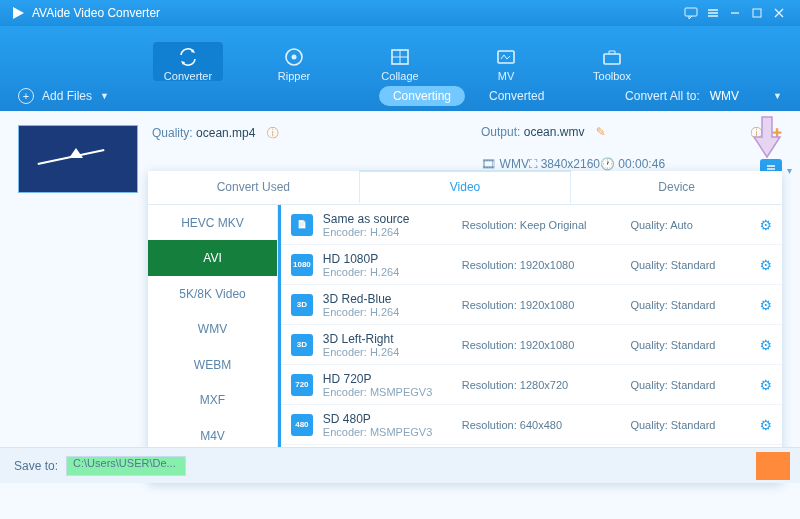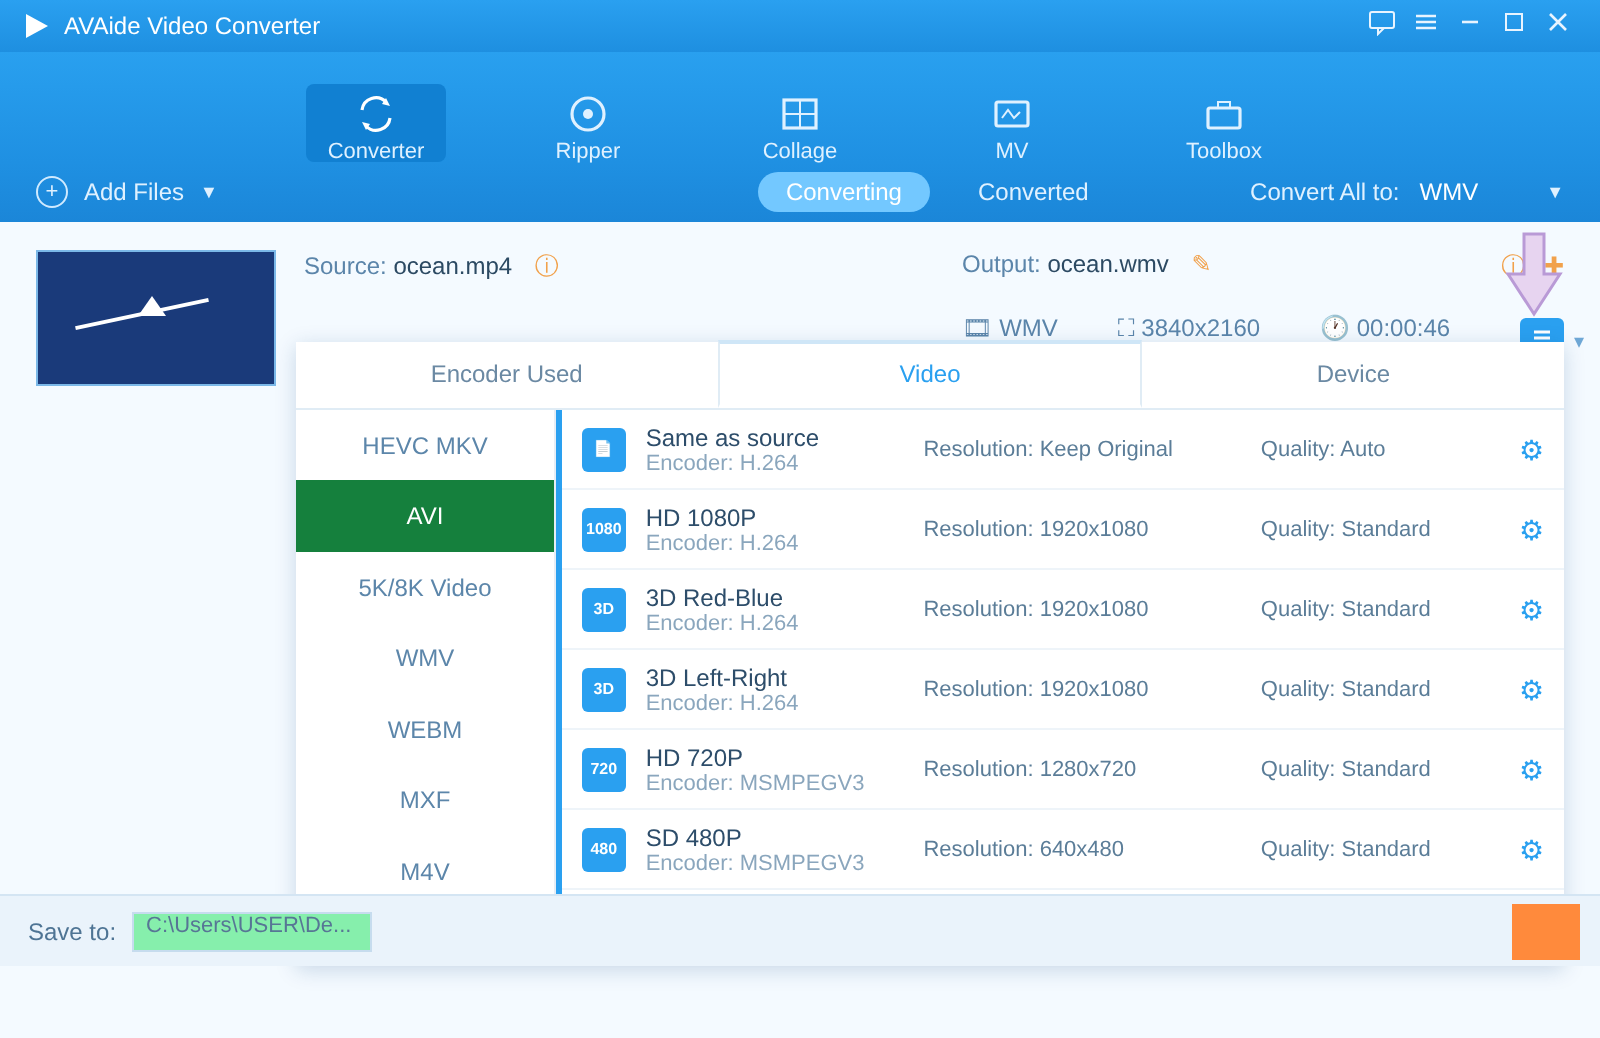--- a/index.html
+++ b/index.html
@@ -1,17 +1,17 @@
 <!DOCTYPE html>
 <html><head>
 <meta charset="utf-8">
 <style>
 *{box-sizing:border-box;margin:0;padding:0;font-family:"Segoe UI",Arial,sans-serif;font-size:12px}
 body{width:800px;height:519px;overflow:hidden;background:#f4faff}
-.titlebar{height:26px;background:linear-gradient(#2aa0f0,#1e8fe0);display:flex;color:#fff;padding:0 10px}
+.titlebar{height:26px;background:linear-gradient(#2aa0f0,#1e8fe0);display:flex;align-items:center;color:#fff;padding:0 10px}
 .titlebar .logo{display:flex;align-items:center;gap:6px;font-size:13px}
 .titlebar .spacer{flex:1}
 .titlebar .winbtn{width:22px;height:22px;display:inline-flex;align-items:center;justify-content:center;cursor:pointer;color:#e8f4ff}
 .topnav{height:55px;background:linear-gradient(#29a0ef,#1f90e2);display:flex;justify-content:center;gap:36px;padding-top:16px}
 .topnav .nitem{width:70px;display:flex;flex-direction:column;align-items:center;color:#dff1ff;cursor:pointer;padding-top:4px;border-radius:4px}
 .topnav .nitem.active{background:#1180d2}
 .topnav .nitem .nicon{height:24px;display:flex;align-items:center;justify-content:center}
 .topnav .nitem .nlabel{font-size:11px;margin-top:2px}
 .toolbar{height:30px;background:linear-gradient(#1f90e2,#1b86d8);display:flex;align-items:center;color:#dff1ff;padding:0 18px}
 .toolbar .addfiles{display:flex;align-items:center;gap:8px;cursor:pointer}
@@ -165,33 +165,33 @@
     <span class="sel">WMV</span>
     <span style="font-size:9px;margin-left:24px">▼</span>
   </div>
 </div>
 
 <div class="content">
   <div class="filerow">
     <div class="thumb"></div>
     <div class="fileinfo">
       <div class="col">
-        <span class="lbl">Source:</span>
+        <span class="lbl">Quality:</span>
         <span class="val">ocean.mp4</span>
         <span class="act i-info">ⓘ</span>
       </div>
       <div class="col">
         <span class="lbl">Output:</span>
         <span class="val">ocean.wmv</span>
         <span class="act">✎</span>
         <span style="float:right;color:#f1a14b">
           <span style="margin-right:6px">ⓘ</span>
           <span>✚</span>
         </span>
-        <div style="margin-top:18px;color:#5b85aa;display:flex;gap:30px;font-size:11px">
+        <div style="margin-top:18px;color:#5b85aa;display:flex;font-size:11px">
           <span><span>🎞</span> <span>WMV</span></span>
           <span><span>⛶</span> <span>3840x2160</span></span>
           <span><span>🕐</span> <span>00:00:46</span></span>
         </div>
       </div>
     </div>
   </div>
 
   <div class="arrowhint">
     <svg viewBox="0 0 34 44">
@@ -200,21 +200,21 @@
   </div>
   <div class="settingsbtn">
     <svg width="12" height="12" viewBox="0 0 12 12">
         <path d="M2 3H10M2 6H10M2 9H10" stroke="#fff" stroke-width="1.5"></path>
       </svg>
     <span class="chev">▾</span>
   </div>
 
   <div class="panel">
     <div class="ptabs">
-      <div class="ptab">Encoder Used</div>
+      <div class="ptab">Convert Used</div>
       <div class="ptab active">Video</div>
       <div class="ptab">Device</div>
     </div>
     <div class="pbody">
       <div class="fmtlist">
         <div class="fmtitem">HEVC MKV</div>
         <div class="fmtitem active">AVI</div>
         <div class="fmtitem">5K/8K Video</div>
         <div class="fmtitem">WMV</div>
         <div class="fmtitem">WEBM</div>

